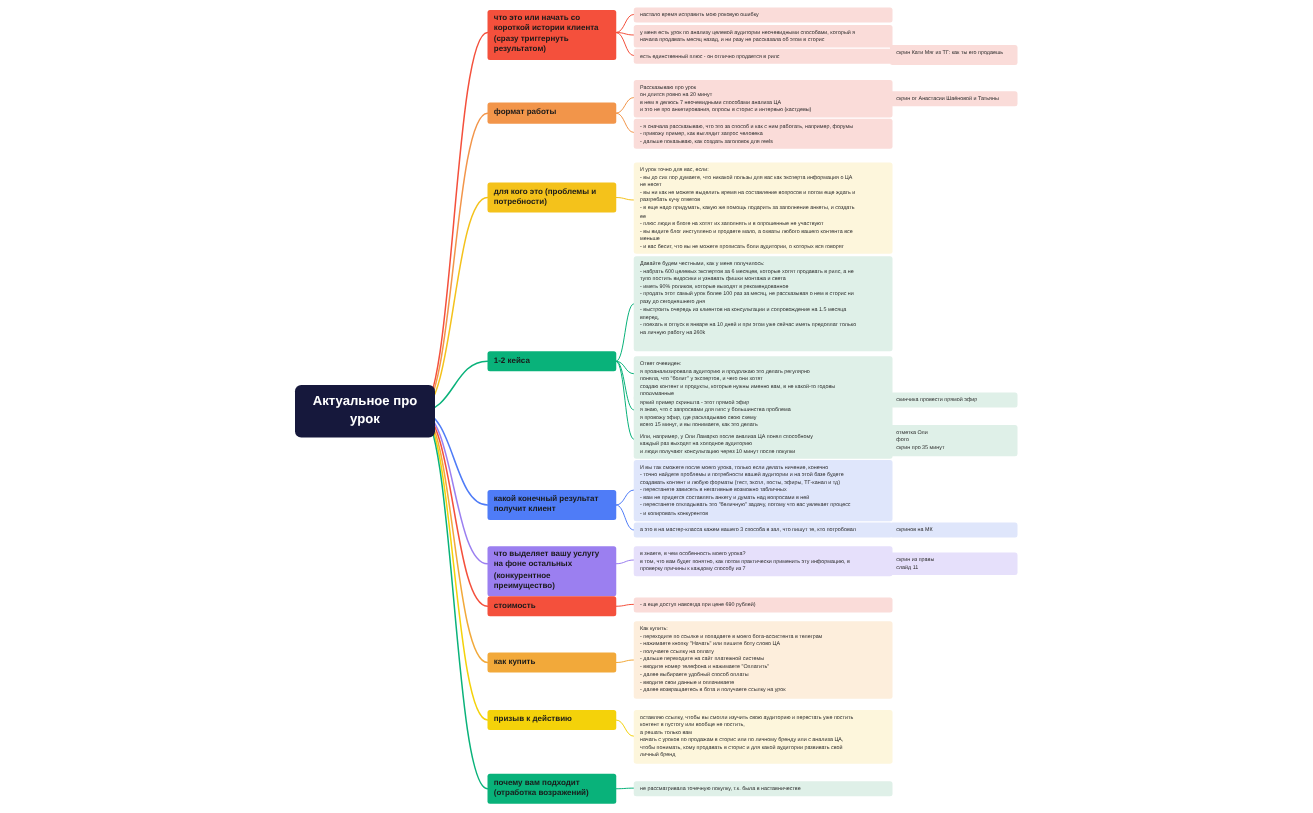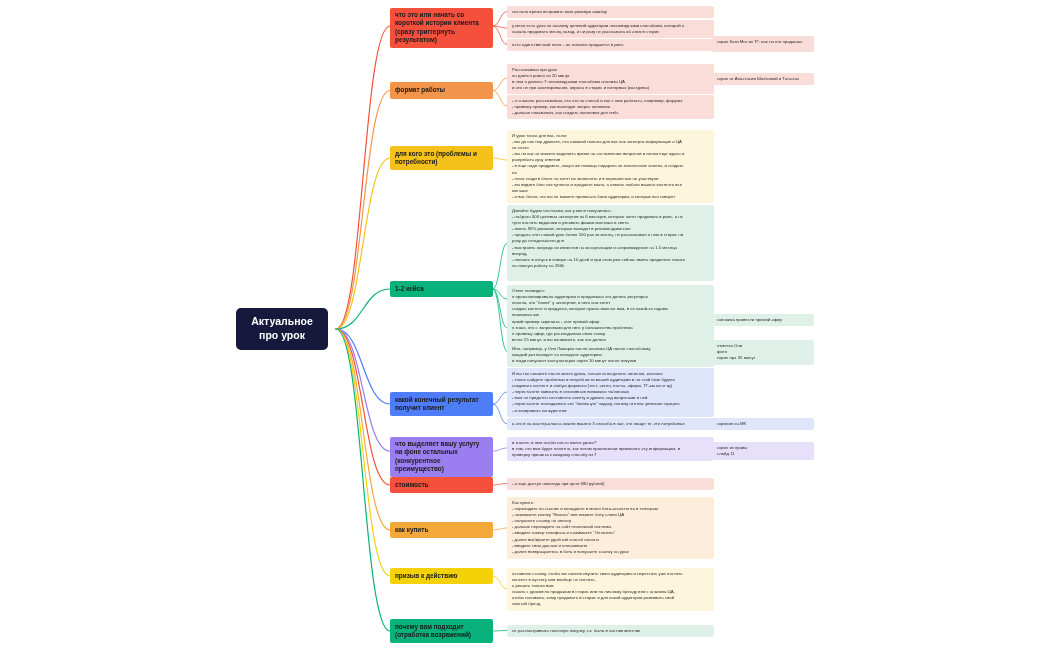--- a/index.html
+++ b/index.html
@@ -10,21 +10,21 @@
     overflow:hidden;
     position:relative;
   }
   #canvas{position:absolute;left:0;top:0;width:1050px;height:650px;}
   svg.links{position:absolute;left:0;top:0;width:1050px;height:650px;pointer-events:none;}
 
   .node{position:absolute;box-sizing:border-box;}
 
   
   .root{
-    left:236px;top:308px;width:92px;height:42px;
+    left:236px;top:308px;width:112px;height:42px;
     background:#16183c;color:#ffffff;
     border-radius:5px;
     display:flex;align-items:center;justify-content:center;
     text-align:center;
     font-size:10.5px;font-weight:bold;line-height:1.3;
     padding:3px 6px;
   }
 
   
   .branch{

